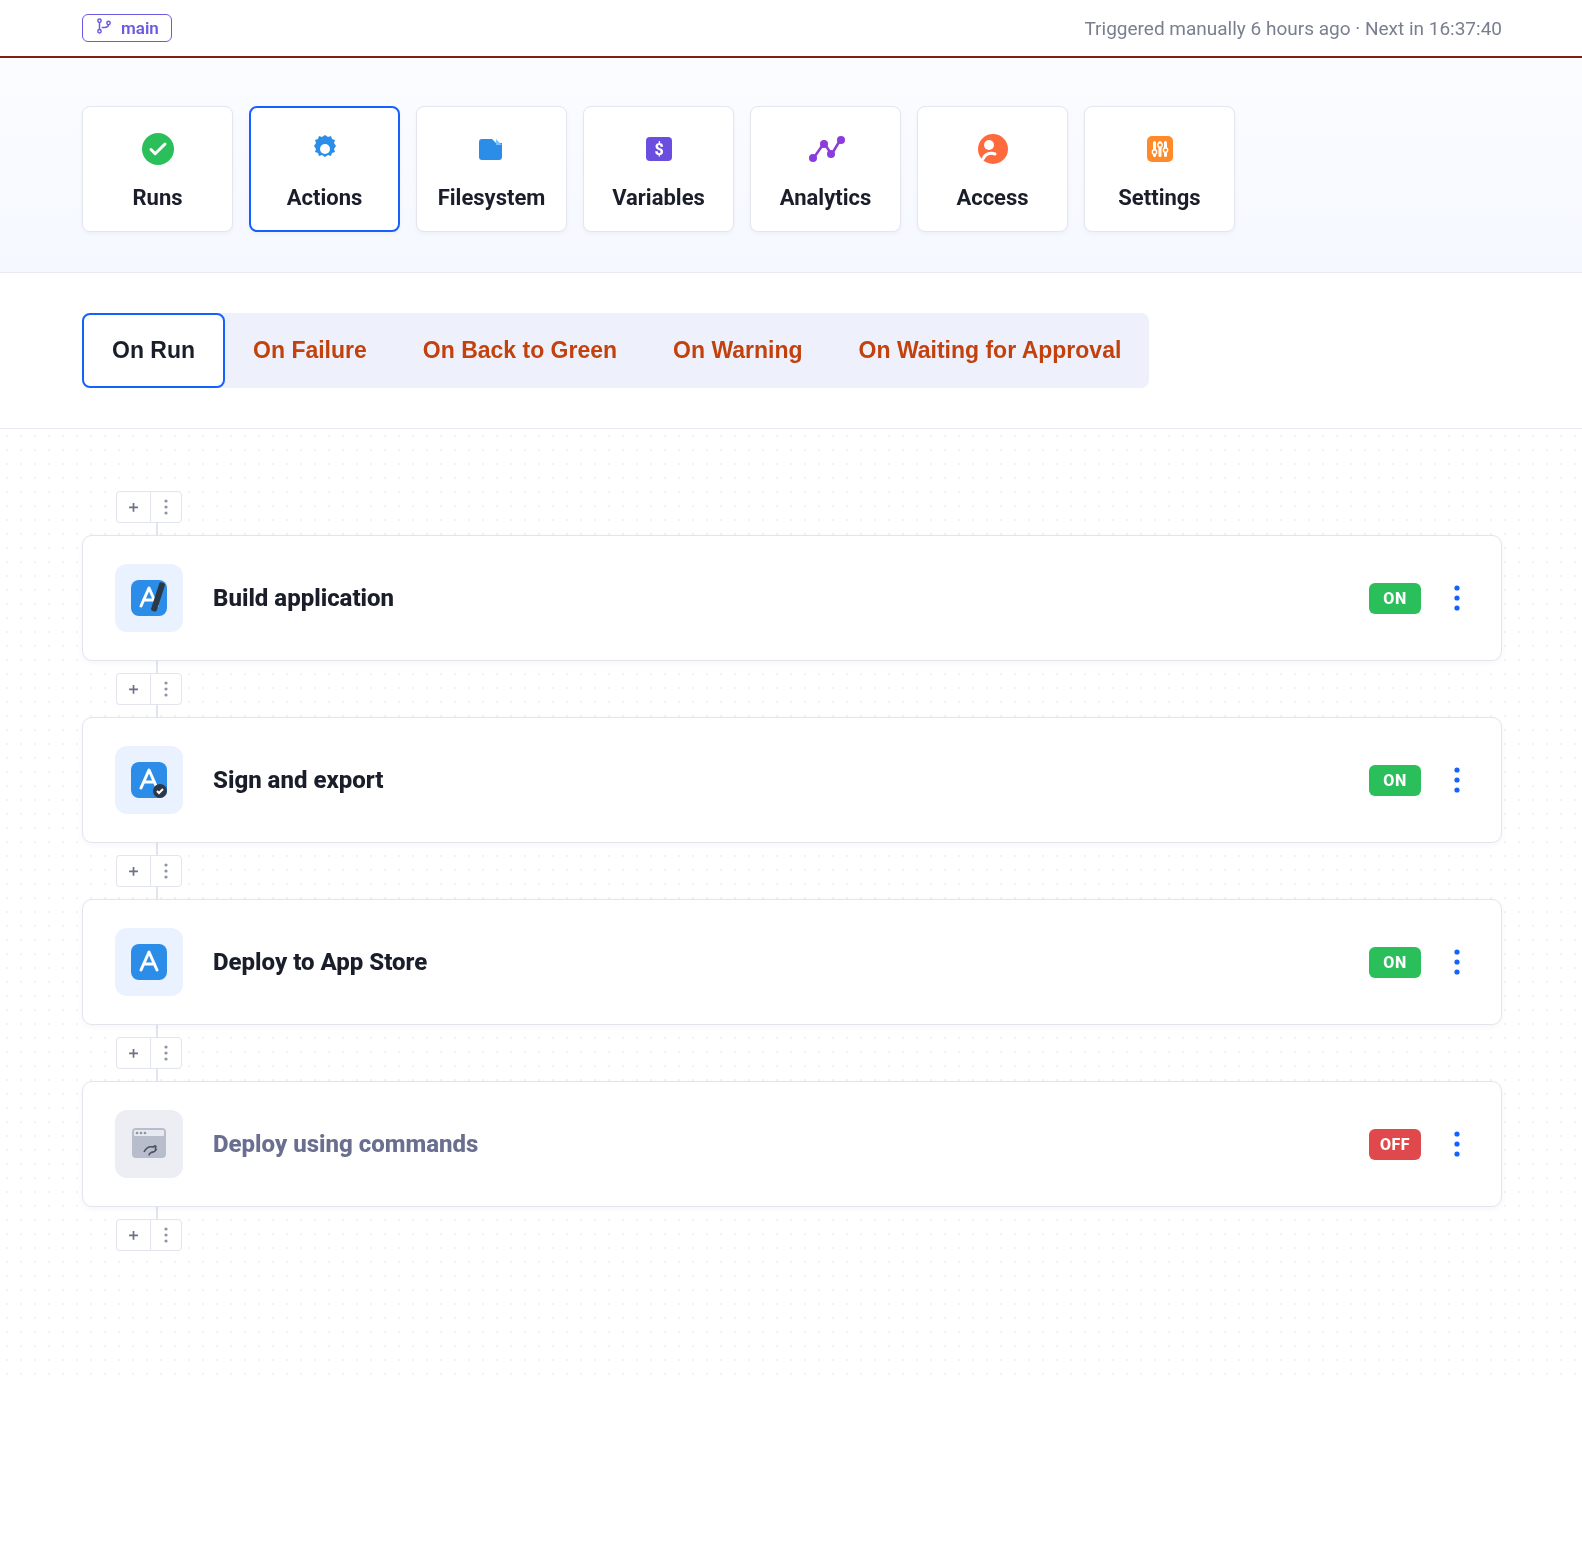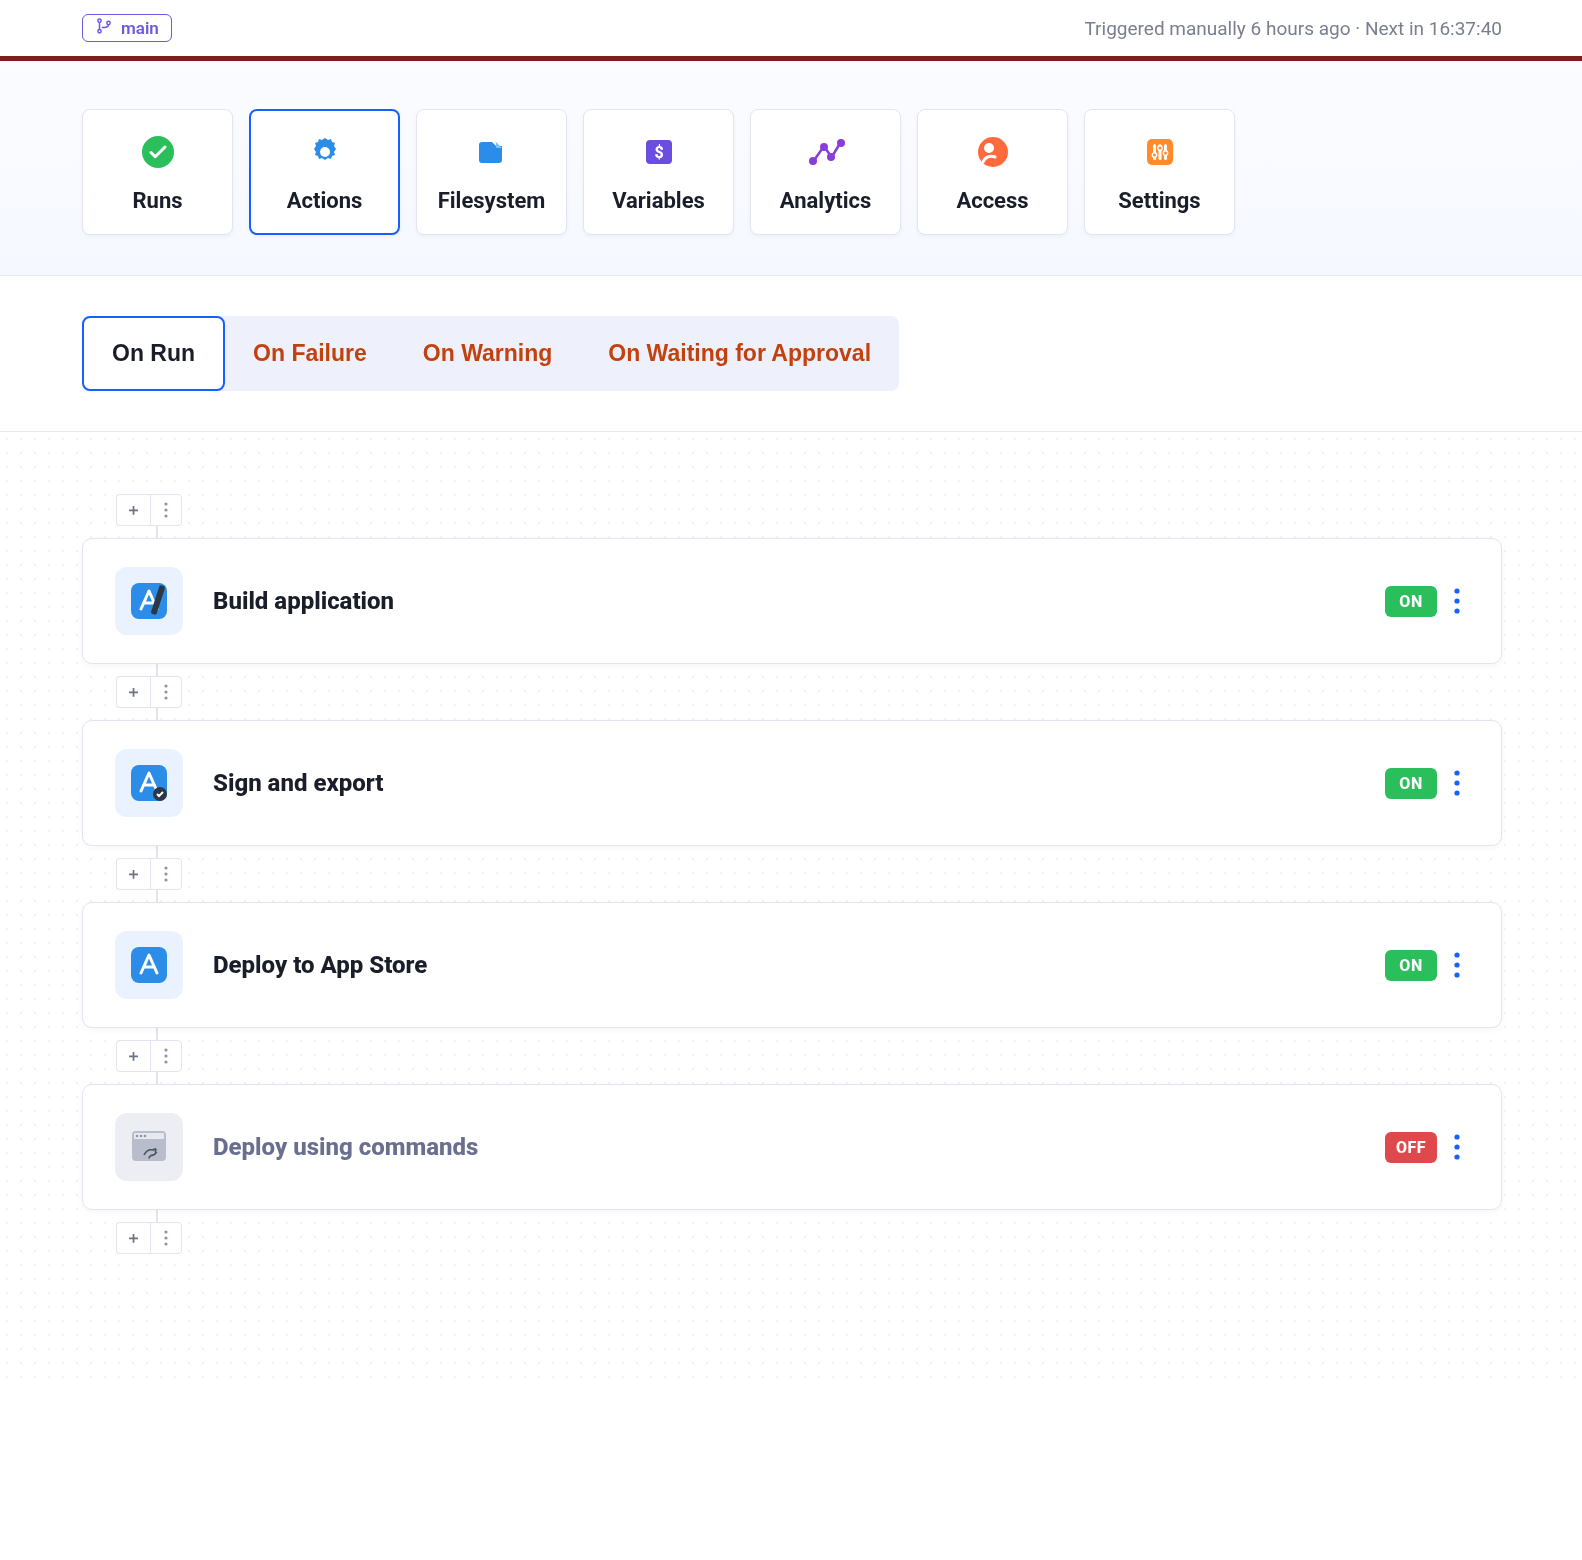--- a/index.html
+++ b/index.html
@@ -10,21 +10,21 @@
     width: 1582px;
   }
   .canvas { width: 1582px; }
 
   
   .topbar {
     display: flex;
     align-items: center;
     justify-content: space-between;
     padding: 14px 80px 14px 82px;
-    border-bottom: 5px solid #7f1d1d;
+    border-bottom: 2px solid #7f1d1d;
     text-align: right;
   }
   .branch-chip {
     display: inline-flex;
     align-items: center;
     gap: 8px;
     border: 1px solid #6a5ae0;
     color: #6a5ae0;
     border-radius: 6px;
     padding: 2px 12px;
@@ -209,21 +209,21 @@
     display:flex; align-items:center; justify-content:center;
     font-size: 34px;
   }
   .action-icon.muted { background: #eceef4; }
   .action-title {
     font-size: 24px;
     font-weight: 800;
     color: #1a1e2a;
   }
   .action-title.muted { color: #6a6f90; }
-  .action-right { display:flex; align-items:center; gap: 8px; }
+  .action-right { display:flex; align-items:center; gap: 24px; }
   .toggle {
     min-width: 52px;
     padding: 6px 10px;
     border-radius: 6px;
     font-size: 16px;
     font-weight: 800;
     color: #fff;
     text-align:center;
     letter-spacing: 0.5px;
   }
@@ -331,20 +331,21 @@
           </span>
                    <span class="label">Settings</span>
         </div>
       </div>
   </div>
 
   <div class="subtabs-wrap">
     <div class="subtabs" id="subtabs">
         <button class="subtab active">On Run</button>
         <button class="subtab">On Failure</button>
+        <button class="subtab">On Back to Green</button>
         <button class="subtab">On Warning</button>
         <button class="subtab">On Waiting for Approval</button>
       </div>
   </div>
 
   <div class="actions-area">
     <div class="rail" id="actions-rail">
         <div class="insert-row">
     <button class="insert-btn">
       <span>＋</span>

